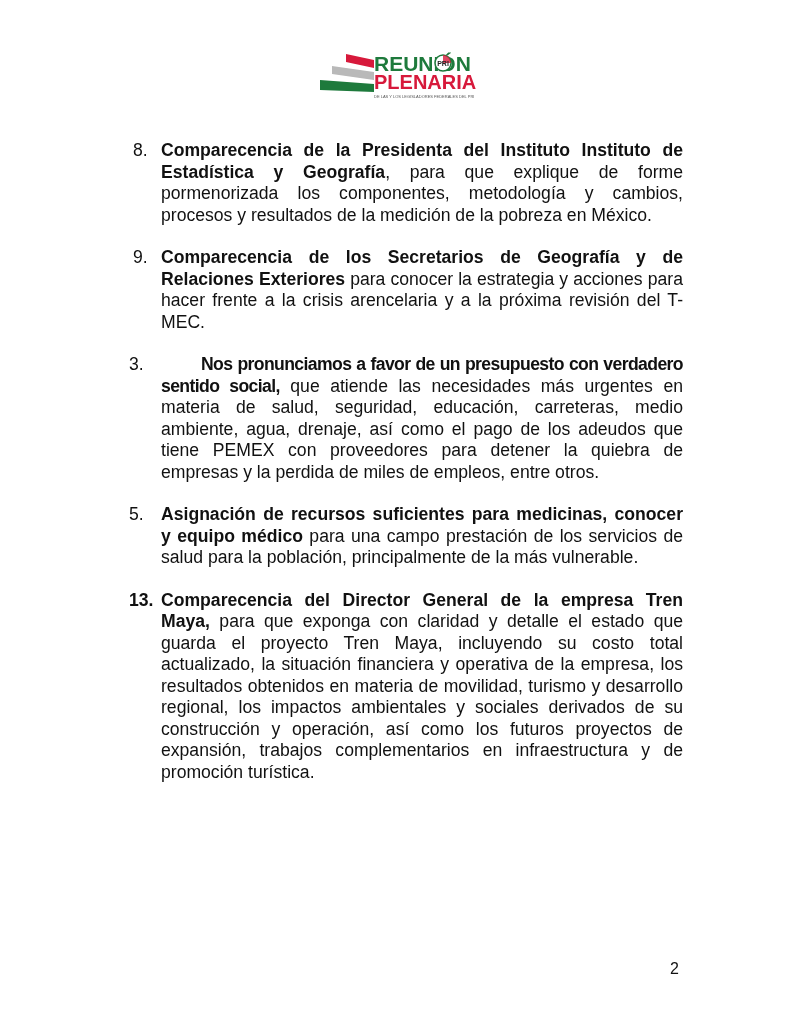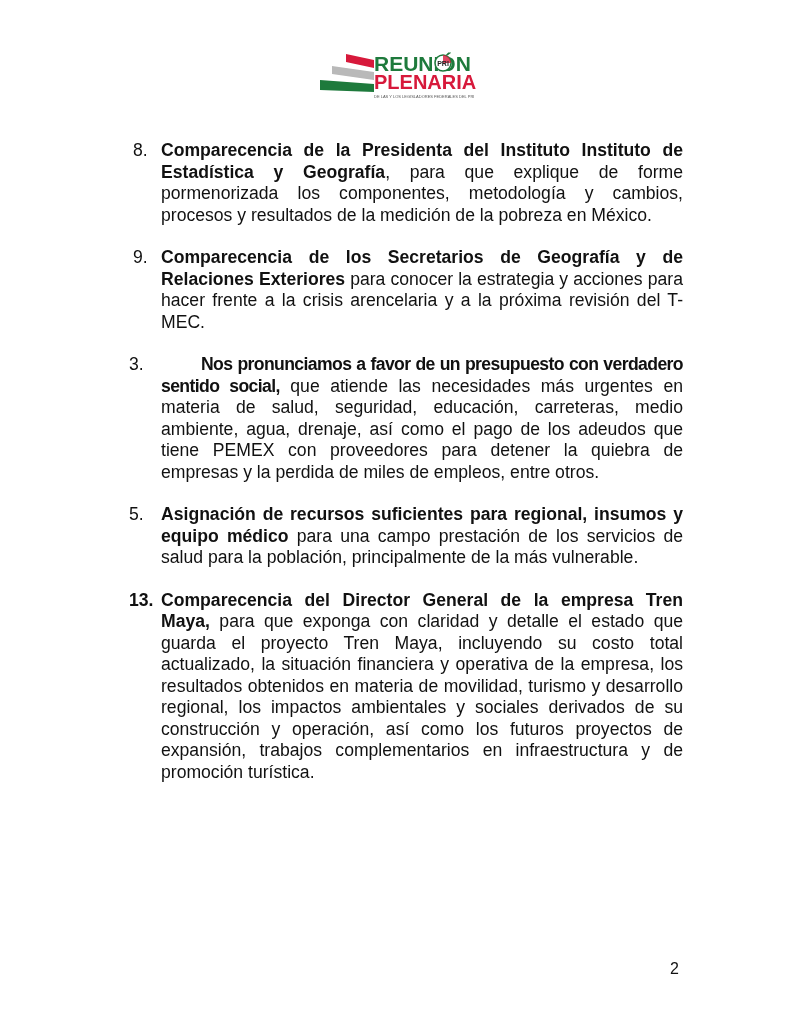--- a/index.html
+++ b/index.html
@@ -47,21 +47,21 @@
   <div class="item">
     <span class="num">9.</span>
     <b>Comparecencia de los Secretarios de Geografía y de Relaciones Exteriores</b><span> para conocer la estrategia y acciones para hacer frente a la crisis arencelaria y a la próxima revisión del T-MEC.</span>
   </div>
   <div class="item">
     <span class="num" style="left:-4px;">3.</span>
     <span style="display:inline-block;width:40px;"></span><b style="letter-spacing:-0.6px;">Nos pronunciamos a favor de un presupuesto con verdadero sentido social,</b><span> que atiende las necesidades más urgentes en materia de salud, seguridad, educación, carreteras, medio ambiente, agua, drenaje, así como el pago de los adeudos que tiene PEMEX con proveedores para detener la quiebra de empresas y la perdida de miles de empleos, entre otros.</span>
   </div>
   <div class="item">
     <span class="num" style="left:-4px;">5.</span>
-    <b>Asignación de recursos suficientes para regional, insumos y equipo médico</b><span> para una campo prestación de los servicios de salud para la población, principalmente de la más vulnerable.</span>
+    <b>Asignación de recursos suficientes para medicinas, conocer y equipo médico</b><span> para una campo prestación de los servicios de salud para la población, principalmente de la más vulnerable.</span>
   </div>
   <div class="item">
     <span class="num" style="left:-4px;font-weight:bold;">13.</span>
     <b>Comparecencia del Director General de la empresa Tren Maya,</b><span> para que exponga con claridad y detalle el estado que guarda el proyecto Tren Maya, incluyendo su costo total actualizado, la situación financiera y operativa de la empresa, los resultados obtenidos en materia de movilidad, turismo y desarrollo regional, los impactos ambientales y sociales derivados de su construcción y operación, así como los futuros proyectos de expansión, trabajos complementarios en infraestructura y de promoción turística.</span>
   </div>
 </div>
 
 <div class="page-number">2</div>
 
 </body></html>

